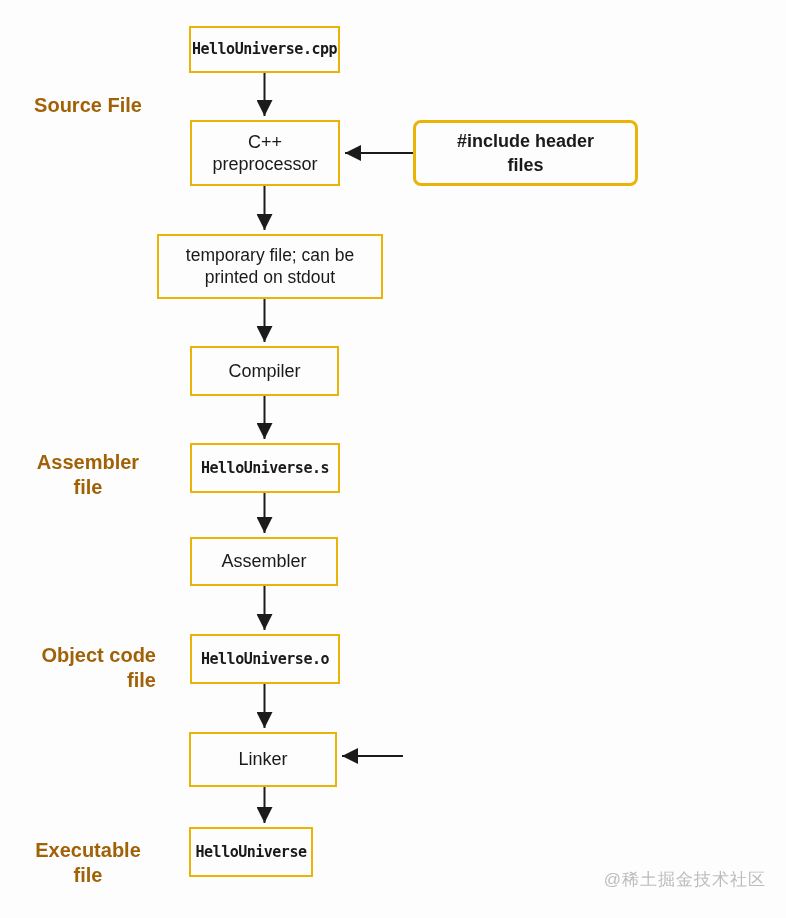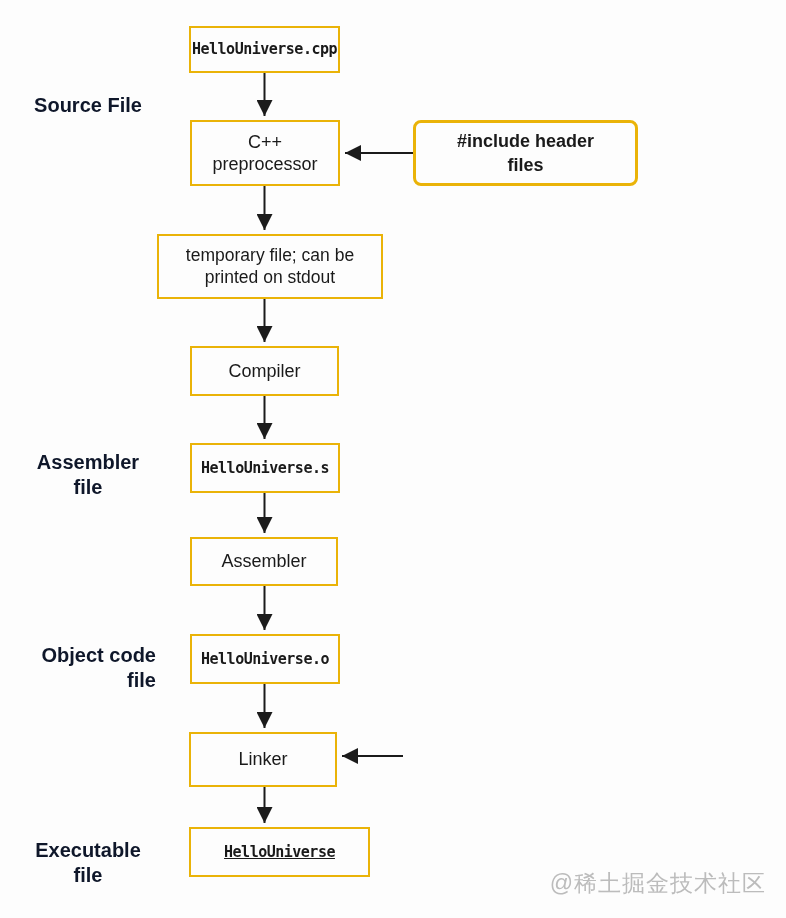--- a/index.html
+++ b/index.html
@@ -44,44 +44,44 @@
     border-radius: 8px;
   }
   .stage-label {
     position: absolute;
     width: 140px;
     text-align: center;
     font-weight: bold;
     font-size: 20px;
     line-height: 1.23;
     white-space: pre-line;
-    color: #0f172a;
+    color: #a16207;
   }
   
   #node-source-file   { left: 189px; top:  26px; width: 151px; height: 47px; }
   #node-preprocessor  { left: 190px; top: 120px; width: 150px; height: 66px; }
   #node-include       { left: 413px; top: 120px; width: 225px; height: 66px; }
   #node-temp-file     { left: 157px; top: 234px; width: 226px; height: 65px; font-size: 17.5px; }
   #node-compiler      { left: 190px; top: 346px; width: 149px; height: 50px; }
   #node-assembly-file { left: 190px; top: 443px; width: 150px; height: 50px; }
   #node-assembler     { left: 190px; top: 537px; width: 148px; height: 49px; }
   #node-object-file   { left: 190px; top: 634px; width: 150px; height: 50px; }
   #node-linker        { left: 189px; top: 732px; width: 148px; height: 55px; }
   #node-library       { left: 403px; top: 724px; width: 225px; height: 64px; }
-  #node-executable    { left: 189px; top: 827px; width: 181px; height: 50px; text-decoration: underline; }
+  #node-executable    { left: 189px; top: 827px; width: 124px; height: 50px; }
   
   #label-source     { left: 18px; top:  93px; }
   #label-assembler  { left: 18px; top: 450px; }
   #label-object     { left: 16px; top: 643px; text-align: right; }
   #label-executable { left: 18px; top: 838px; }
   .watermark {
     position: absolute;
     right: 20px;
     top: 868px;
-    font-size: 23px;
+    font-size: 17px;
     color: #bcbcbc;
     letter-spacing: 1px;
   }
 </style>
 </head>
 <body>
 
 <div class="canvas">
 
   <svg class="arrows" viewBox="0 0 786 918" xmlns="http://www.w3.org/2000/svg">

